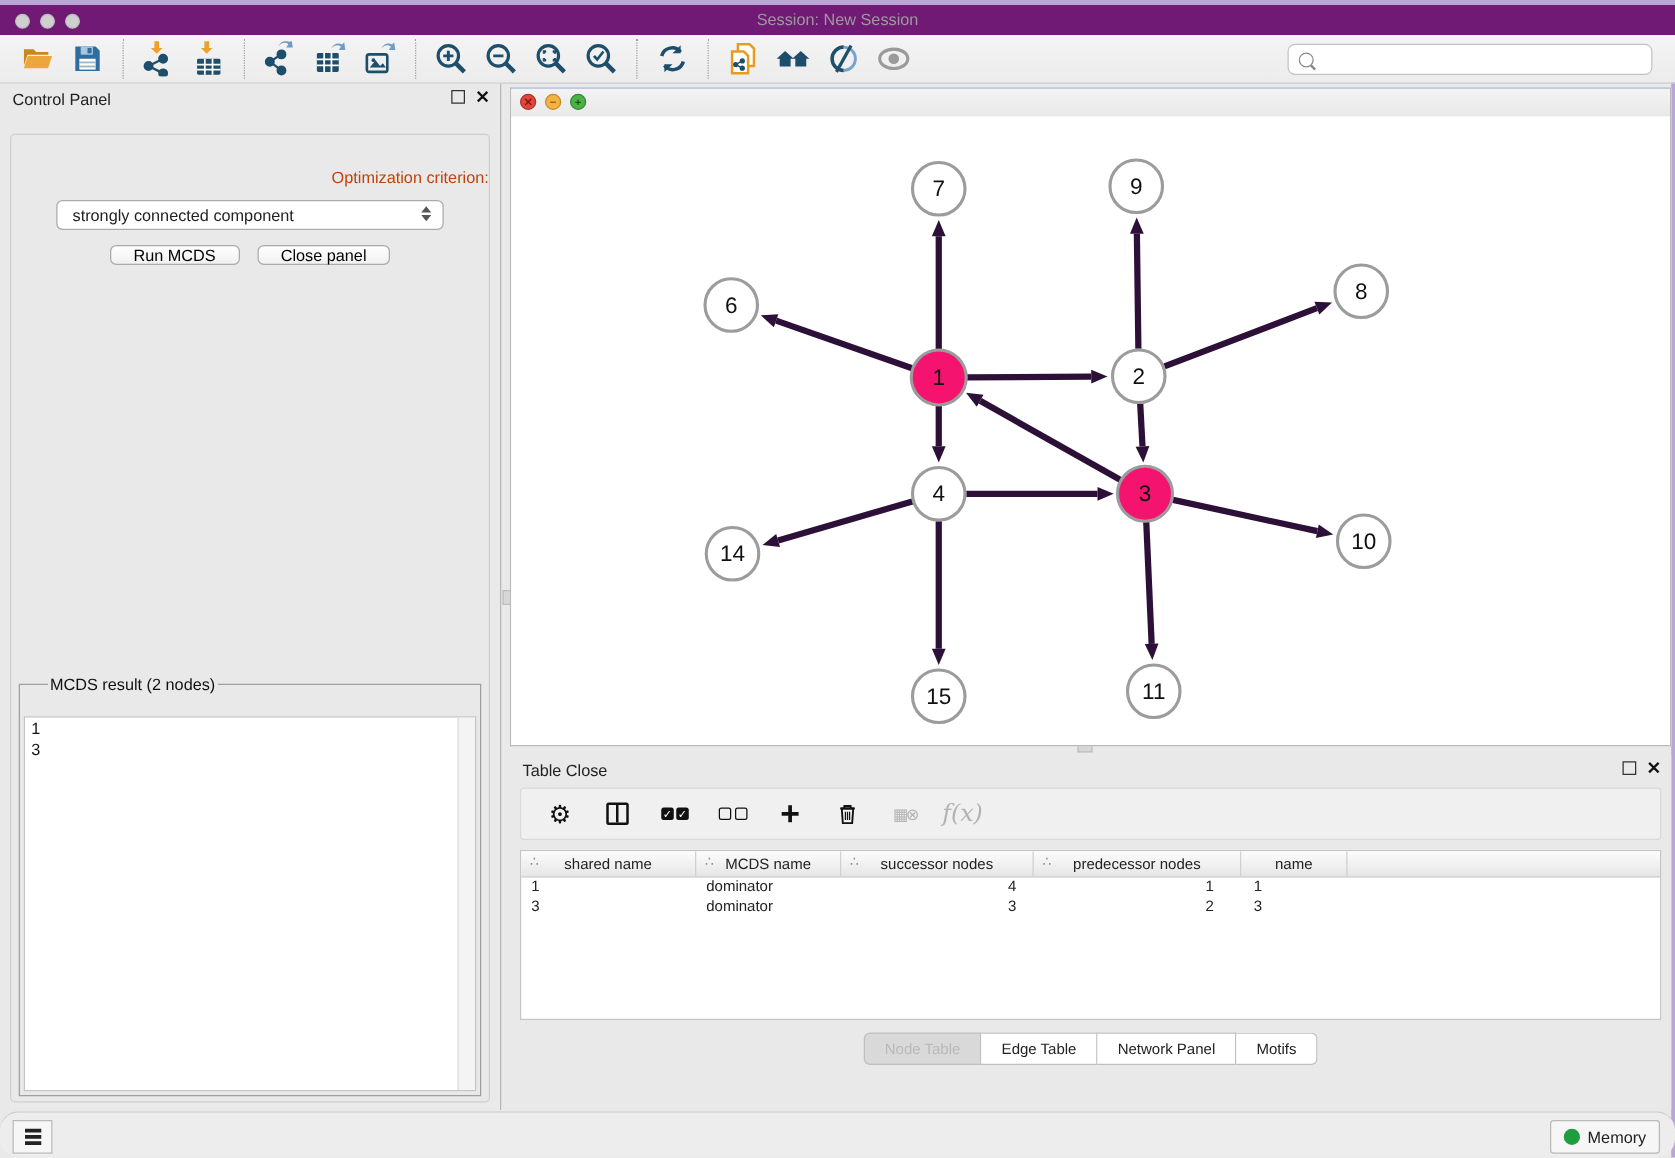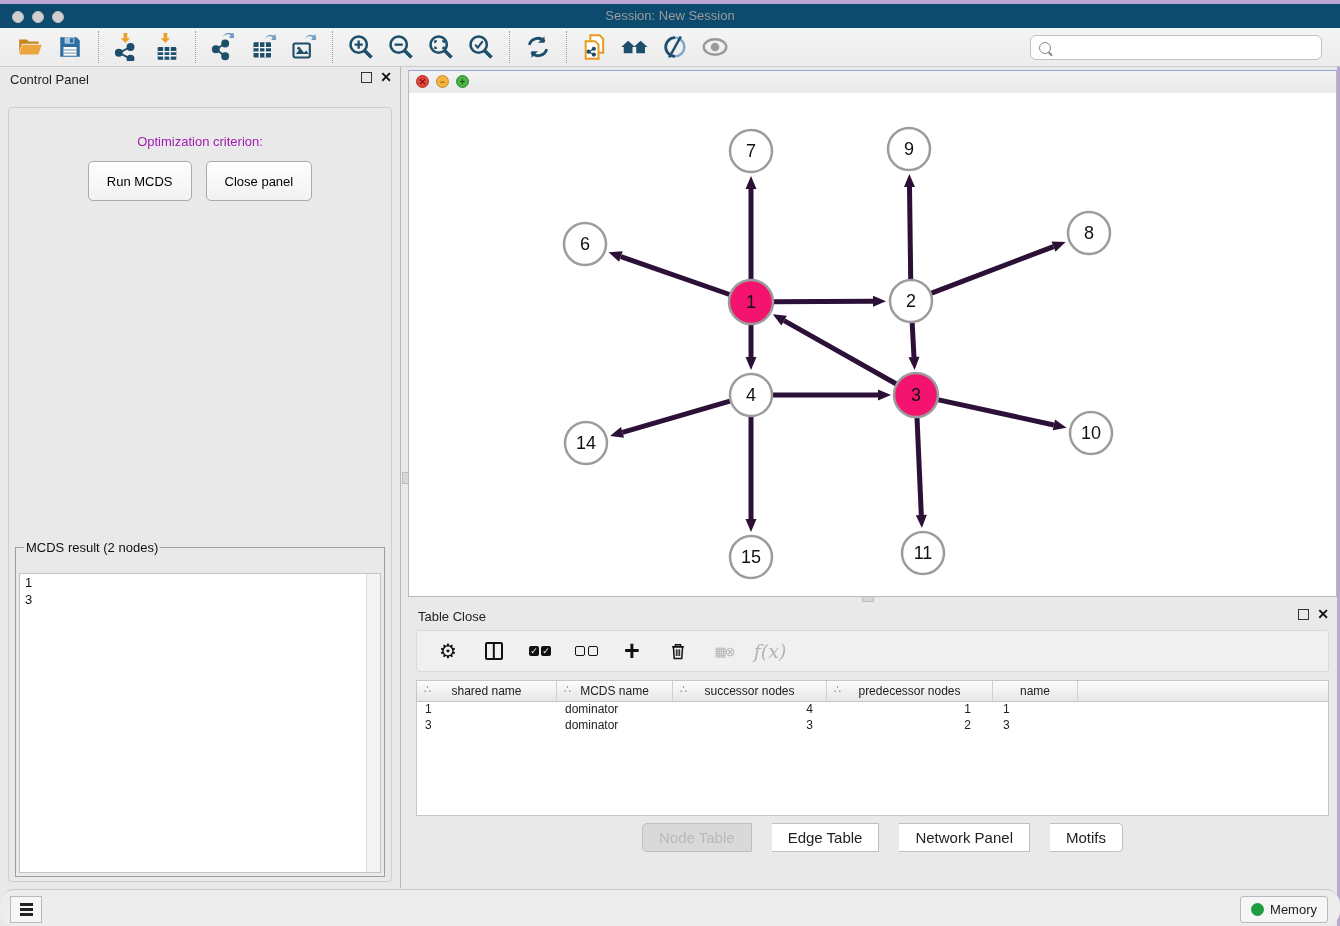--- a/index.html
+++ b/index.html
@@ -4,21 +4,21 @@
 <style>
   html,body{margin:0;padding:0;}
   body{
     width:1340px;height:926px;position:relative;overflow:hidden;
     background:#e9e9e9;font-family:"Liberation Sans",sans-serif;color:#222;
     border-top:4px solid #b9a6d5;box-sizing:border-box;
   }
   .win-right-edge{position:absolute;top:0;right:0;width:3px;height:100%;background:#b9a6d5;}
 
   
-  .titlebar{position:absolute;left:0;top:0;width:100%;height:24px;background:#0c4a6e;}
+  .titlebar{position:absolute;left:0;top:0;width:100%;height:24px;background:#701a75;}
   .titlebar .title{position:absolute;left:0;right:0;top:4px;text-align:center;font-size:13px;color:#9b9b9b;}
   .tl-dot{position:absolute;top:7px;width:12px;height:12px;border-radius:50%;background:#cfcfcf;border:1px solid #bdbdbd;box-sizing:border-box;}
 
   
   .toolbar{position:absolute;left:0;top:24px;width:100%;height:39px;background:linear-gradient(#f4f4f4,#ececec);
     border-bottom:1px solid #cdcdcd;display:flex;align-items:center;padding-left:10px;box-sizing:border-box;}
   .tb-btn{width:40px;height:34px;display:flex;align-items:center;justify-content:center;cursor:pointer;}
   .tb-sep{width:0;height:32px;border-left:1px dotted #9f9f9f;margin:0 8px;}
   .tb-search{position:absolute;right:18px;top:7px;width:292px;height:25px;background:#fff;border:1px solid #c3c3c3;
     border-radius:6px;display:flex;align-items:center;padding-left:8px;box-sizing:border-box;}
@@ -32,32 +32,32 @@
   .panel-head .ph-title{position:absolute;left:10px;top:5px;font-size:13px;color:#222;}
   .panel-icons{position:absolute;right:8px;top:5px;display:flex;gap:8px;}
   .pi-float{width:11px;height:11px;border:1.6px solid #333;box-sizing:border-box;cursor:pointer;}
   .pi-close{font-size:14px;font-weight:bold;color:#111;line-height:11px;cursor:pointer;}
   .cp-tabs{position:absolute;left:0;right:0;top:26px;display:flex;justify-content:center;z-index:2;}
   .cp-tab{font-size:13px;padding:5px 15px;background:#fff;border:1px solid #c2c2c2;border-left:none;cursor:pointer;}
   .cp-tab:first-child{border-left:1px solid #c2c2c2;border-radius:5px 0 0 5px;}
   .cp-tab:last-child{border-radius:0 5px 5px 0;}
   .cp-tab.active{background:#e4e4e4;color:#c6c6c6;}
   .cp-body{position:absolute;left:8px;right:8px;top:40px;bottom:6px;background:#e9e9e9;border:1px solid #cfcfcf;border-radius:4px;}
-  .opt-label{margin-top:26px;text-align:center;font-size:13px;color:#a21caf;}
+  .opt-label{margin-top:26px;text-align:right;font-size:13px;color:#c2410c;}
   .dropdown{position:relative;margin:11px 36px 0 36px;height:24px;background:#fff;border:1px solid #ababab;border-radius:5px;
     font-size:13px;display:flex;align-items:center;padding-left:12px;cursor:pointer;box-sizing:border-box;}
   .dd-arrows{position:absolute;right:9px;top:4px;display:flex;flex-direction:column;gap:2px;}
   .dd-arrows i{width:0;height:0;border-left:4px solid transparent;border-right:4px solid transparent;display:block;}
   .dd-up{border-bottom:5px solid #555;}
   .dd-down{border-top:5px solid #555;}
   .cp-buttons{display:flex;justify-content:center;gap:14px;margin-top:12px;}
-  .btn{height:40px;padding:0 18px;font-size:13px;background:linear-gradient(#ffffff,#f1f1f1);border:1px solid #ababab;
+  .btn{height:16px;padding:0 18px;font-size:13px;background:linear-gradient(#ffffff,#f1f1f1);border:1px solid #ababab;
     border-radius:5px;cursor:pointer;font-family:"Liberation Sans",sans-serif;}
   .result-box{position:absolute;left:6px;right:6px;top:432px;bottom:4px;border:1px solid #9f9f9f;background:#e9e9e9;margin:0;padding:0 2px 2px 2px;}
-  .result-box legend{font-size:13px;color:#111;padding:0 2px;margin-left:6px;}
+  .result-box legend{font-size:13px;color:#111;padding:0 2px;margin-left:20px;}
   .result-inner{position:absolute;left:3px;right:3px;top:18px;bottom:3px;background:#fff;border:1px solid #c4c4c4;overflow:hidden;}
   .result-line{font-size:13px;line-height:17px;padding-left:5px;color:#111;}
   .result-scroll{position:absolute;right:0;top:0;bottom:0;width:13px;background:#f4f4f4;border-left:1px solid #ddd;}
 
   
   .vgrip{position:absolute;left:402px;top:468px;width:5px;height:10px;background:#d7d7d7;border:1px solid #bdbdbd;}
   .hgrip{position:absolute;left:862px;top:591px;width:10px;height:5px;background:#d7d7d7;border:1px solid #bdbdbd;}
 
   
   .net-window{position:absolute;left:408px;top:66px;width:929px;height:527px;background:#fff;
@@ -85,21 +85,21 @@
   .plus-glyph{font-size:27px;font-weight:bold;color:#111;line-height:20px;}
   .fx-glyph{font-family:"DejaVu Serif",serif;font-style:italic;font-size:19px;color:#b3b3b3;}
   .tbl-del{color:#b3b3b3;font-size:13px;letter-spacing:-2px;}
   .tp-table{position:absolute;left:8px;right:8px;top:76px;bottom:72px;background:#fff;border:1px solid #c6c6c6;overflow:hidden;}
   .tp-header{display:flex;height:20px;background:linear-gradient(#fcfcfc,#e6e6e6);border-bottom:1px solid #c6c6c6;}
   .tp-col{position:relative;border-right:1px solid #d0d0d0;font-size:12px;display:flex;align-items:center;justify-content:center;box-sizing:border-box;}
   .tp-col .colicon{position:absolute;left:7px;top:2px;color:#8a8a8a;font-size:11px;}
   .tp-row{display:flex;height:16px;font-size:12px;}
   .tp-cell{box-sizing:border-box;overflow:hidden;white-space:nowrap;}
   .tp-tabs{position:absolute;left:0;right:0;bottom:36px;display:flex;justify-content:center;}
-  .tp-tab{font-size:15px;padding:5px 16px;background:#fff;border:1px solid #bfbfbf;border-left:none;cursor:pointer;margin-left:20px;}
+  .tp-tab{font-size:12px;padding:5px 16px;background:#fff;border:1px solid #bfbfbf;border-left:none;cursor:pointer;}
   .tp-tab:first-child{border-left:1px solid #bfbfbf;border-radius:5px 0 0 5px;}
   .tp-tab:last-child{border-radius:0 5px 5px 0;text-align:center;}
   .tp-tab.active{background:#d9d9d9;color:#b9b9b9;}
 
   
   .statusbar{position:absolute;left:0;bottom:0;width:100%;height:37px;background:#ededed;border-top:1px solid #c9c9c9;box-sizing:border-box;border-radius:15px;}
   .sb-listbtn{position:absolute;left:10px;top:6px;width:30px;height:25px;background:#f6f6f6;border:1px solid #b9b9b9;
     display:flex;align-items:center;justify-content:center;cursor:pointer;}
   .list-glyph{width:13px;height:2.4px;background:#222;position:relative;display:block;}
   .list-glyph:before{content:"";position:absolute;left:0;top:-5px;width:13px;height:2.4px;background:#222;}
@@ -272,20 +272,27 @@
 <div class="control-panel">
   <div class="panel-head">
     <span class="ph-title">Control Panel</span>
     <span class="panel-icons">
       <span class="pi-float"></span>
       <span class="pi-close">✕</span>
     </span>
   </div>
   <div class="cp-body">
     <div class="opt-label">Optimization criterion:</div>
+    <div class="dropdown">
+      <span>strongly connected component</span>
+      <span class="dd-arrows">
+          <i class="dd-up"></i>
+          <i class="dd-down"></i>
+        </span>
+    </div>
     <div class="cp-buttons">
       <button class="btn">Run MCDS</button>
       <button class="btn">Close panel</button>
     </div>
     <fieldset class="result-box">
       <legend>MCDS result (2 nodes)</legend>
       <div class="result-inner">
         <div>
             <div class="result-line">1</div>
             <div class="result-line">3</div>

